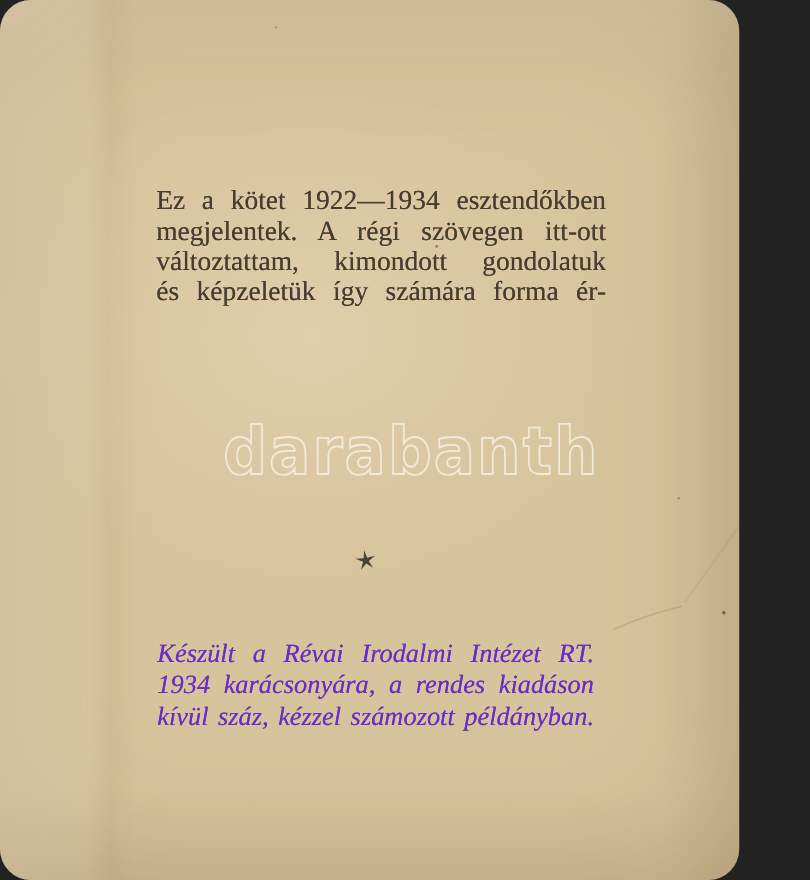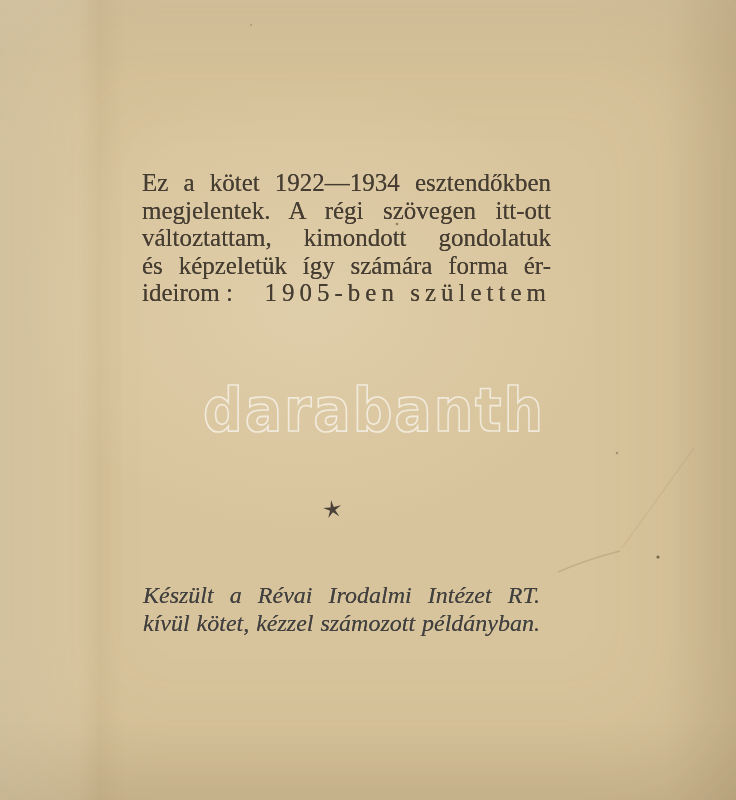--- a/index.html
+++ b/index.html
@@ -1,24 +1,25 @@
 <!DOCTYPE html>
 <html><head>
 <meta charset="utf-8">
 <style>
   html, body { margin: 0; padding: 0; background: #222; }
   * { box-sizing: border-box; }
 
   .photo {
     position: relative;
-    width: 736px;
+    width: 672px;
     height: 800px;
     overflow: hidden;
     background: #d8c49c;
     font-family: "Liberation Serif", "DejaVu Serif", serif;
+    border-radius: 28px;
   }
 
   
   .shade {
     position: absolute;
     inset: 0;
     pointer-events: none;
   }
   .shade.vignette {
     box-shadow: inset 0 0 140px rgba(104, 82, 48, 0.22);
@@ -64,21 +65,21 @@
     width: 19px;
     height: 19px;
   }
 
   
   .colophon {
     position: absolute;
     left: 143px;
     top: 581px;
     width: 397px;
-    color: #404040;
+    color: #6d28d9;
     font-size: 24px;
     font-style: italic;
     line-height: 28.4px;
     text-shadow: 0 0 0.6px rgba(74, 65, 54, 0.8);
   }
   .cline {
     text-align: justify;
     text-align-last: justify;
     white-space: nowrap;
   }
@@ -113,35 +114,32 @@
 <div class="photo">
 
   <div class="shade vignette"></div>
   <div class="shade highlight"></div>
 
   <div class="paragraph">
     <div class="pline">Ez a kötet 1922—1934 esztendőkben</div>
     <div class="pline">megjelentek. A régi szövegen itt-ott</div>
     <div class="pline">változtattam, kimondott gondolatuk</div>
     <div class="pline">és képzeletük így számára forma ér-</div>
-    <div class="pline-flex">
-      <span>ideirom :</span>
-      <span class="spaced">1905-ben születtem</span>
-    </div>
   </div>
 
   <div class="star-divider">
     <svg width="19" height="19" viewBox="0 0 18 18" style="transform: rotate(-9deg);">
       <polygon points="9,0 10.53,6.9 17.56,6.22 11.47,9.8 14.29,16.28 9,11.6 3.71,16.28 6.53,9.8 0.44,6.22 7.47,6.9" fill="#4a4238"></polygon>
     </svg>
   </div>
 
   <div class="colophon">
     <div class="cline">Készült a Révai Irodalmi Intézet RT.</div>
-    <div class="cline">kívül kötet, kézzel számozott példányban.</div>
+    <div class="cline">1934 karácsonyára, a rendes kiadáson</div>
+    <div class="cline">kívül száz, kézzel számozott példányban.</div>
   </div>
 
   <svg class="blemishes-svg" width="736" height="800">
     <circle cx="658" cy="557" r="1.6" fill="rgba(70,55,35,0.65)"></circle>
     <circle cx="617" cy="453" r="1.2" fill="rgba(70,55,35,0.35)"></circle>
     <circle cx="397" cy="224" r="1.3" fill="rgba(70,55,35,0.5)"></circle>
     <circle cx="251" cy="25" r="1.1" fill="rgba(70,55,35,0.25)"></circle>
     <path d="M558,572 Q 585,560 620,551" stroke="rgba(96,76,45,0.18)" stroke-width="1.4" fill="none"></path>
     <path d="M622,548 L 694,448" stroke="rgba(96,76,45,0.08)" stroke-width="1.6" fill="none"></path>
   </svg>

